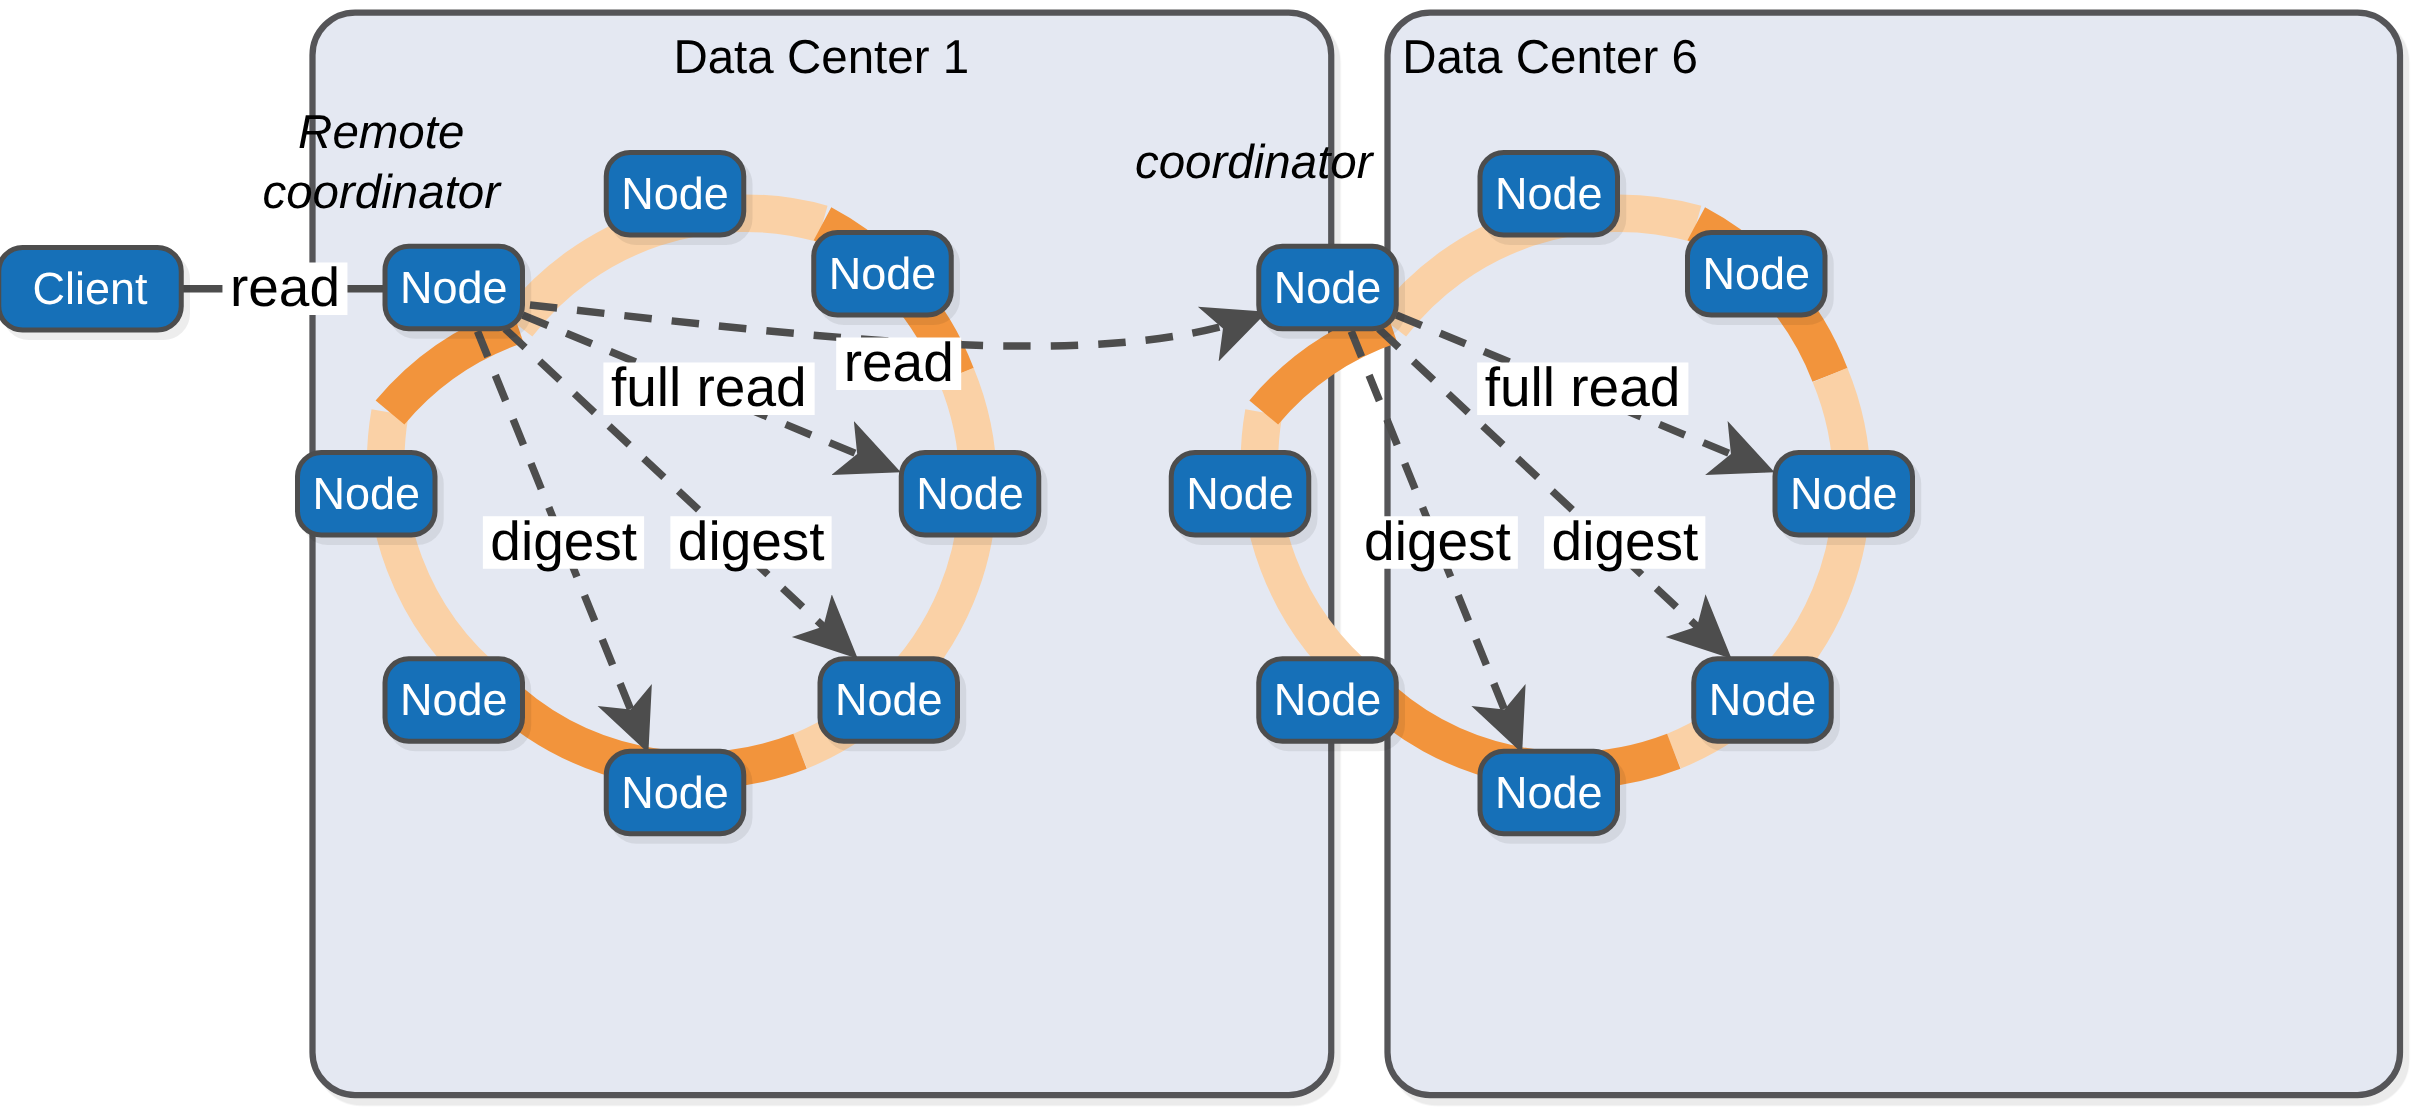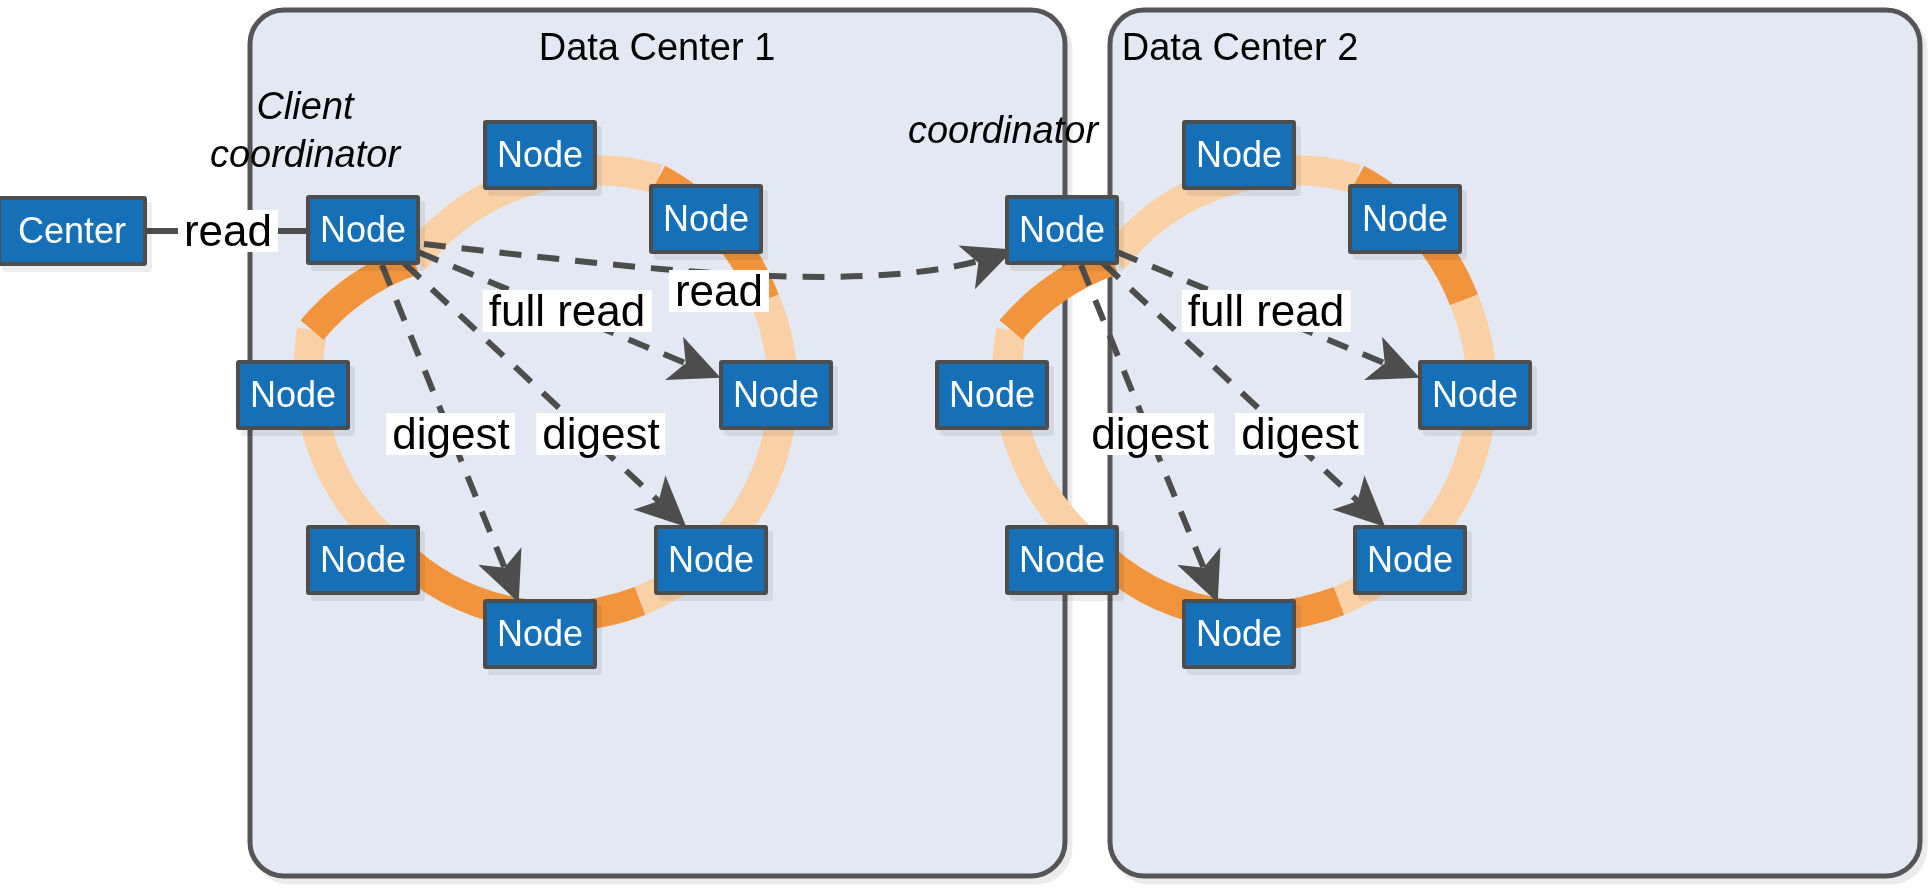--- a/index.html
+++ b/index.html
@@ -3,21 +3,21 @@
 <meta charset="utf-8">
 <style>
   html,body{margin:0;padding:0;background:#ffffff;}
   body{width:1929px;height:892px;font-family:"Liberation Sans",sans-serif;}
   #stage{position:relative;width:1929px;height:892px;overflow:hidden;background:#fff;}
   svg#canvas{position:absolute;left:0;top:0;width:1929px;height:892px;}
   .lbl{position:absolute;background:#ffffff;color:#000000;
        font-family:"Liberation Sans",sans-serif;font-size:44px;line-height:40px;
        padding:1px 6px;white-space:nowrap;transform:translate(-50%,-50%);}
   .nodebox{position:absolute;transform:translate(-50%,-50%);
-           background:#1670B8;border:4px solid #4D4D4D;border-radius:3px;
+           background:#1670B8;border:4px solid #4D4D4D;border-radius:21px;
            color:#ffffff;font-size:36px;line-height:1;
            display:flex;align-items:center;justify-content:center;
            box-shadow:5px 6px 0 0 rgba(0,0,0,0.07);
            font-family:"Liberation Sans",sans-serif;}
   .dc-title{position:absolute;transform:translate(-50%,-50%);
             font-size:38px;color:#000;white-space:nowrap;
             font-family:"Liberation Sans",sans-serif;}
   .coord-cap{position:absolute;transform:translate(-50%,-50%);
              font-size:38px;line-height:48px;color:#000;text-align:center;
              font-style:italic;white-space:nowrap;
@@ -86,28 +86,28 @@
     </g>
 
     <g fill="none" stroke="#4D4D4D" stroke-width="6" stroke-dasharray="22 16">
       <line x1="1117" y1="252" x2="1413" y2="375" marker-end="url(#arrowdash)"></line>
       <line x1="1103" y1="263" x2="1380" y2="522" marker-end="url(#arrowdash)"></line>
       <line x1="1081" y1="265" x2="1215" y2="596" marker-end="url(#arrowdash)"></line>
     </g>
   </svg>
 
   <div class="nodebox" style="left:72px;top:231px;width:142px;height:62px;">
-    <span>Center</span>
+    <span>Client</span>
   </div>
 
   <div class="dc-title" style="left:657px;top:47px;">Data Center 1</div>
-  <div class="dc-title" style="left:1240px;top:47px;">Data Center 2</div>
+  <div class="dc-title" style="left:1240px;top:47px;">Data Center 6</div>
 
   <div class="coord-cap" style="left:305px;top:130px;">
-    <div>Client</div>
+    <div>Remote</div>
     <div>coordinator</div>
   </div>
   <div class="coord-cap" style="left:1003px;top:130px;">
     <div>coordinator</div>
   </div>
 
   <div class="nodebox" style="left:363px;top:230px;width:106px;height:62px;">
     <span>Node</span>
     </div>
   <div class="nodebox" style="left:540px;top:155px;width:106px;height:62px;">

